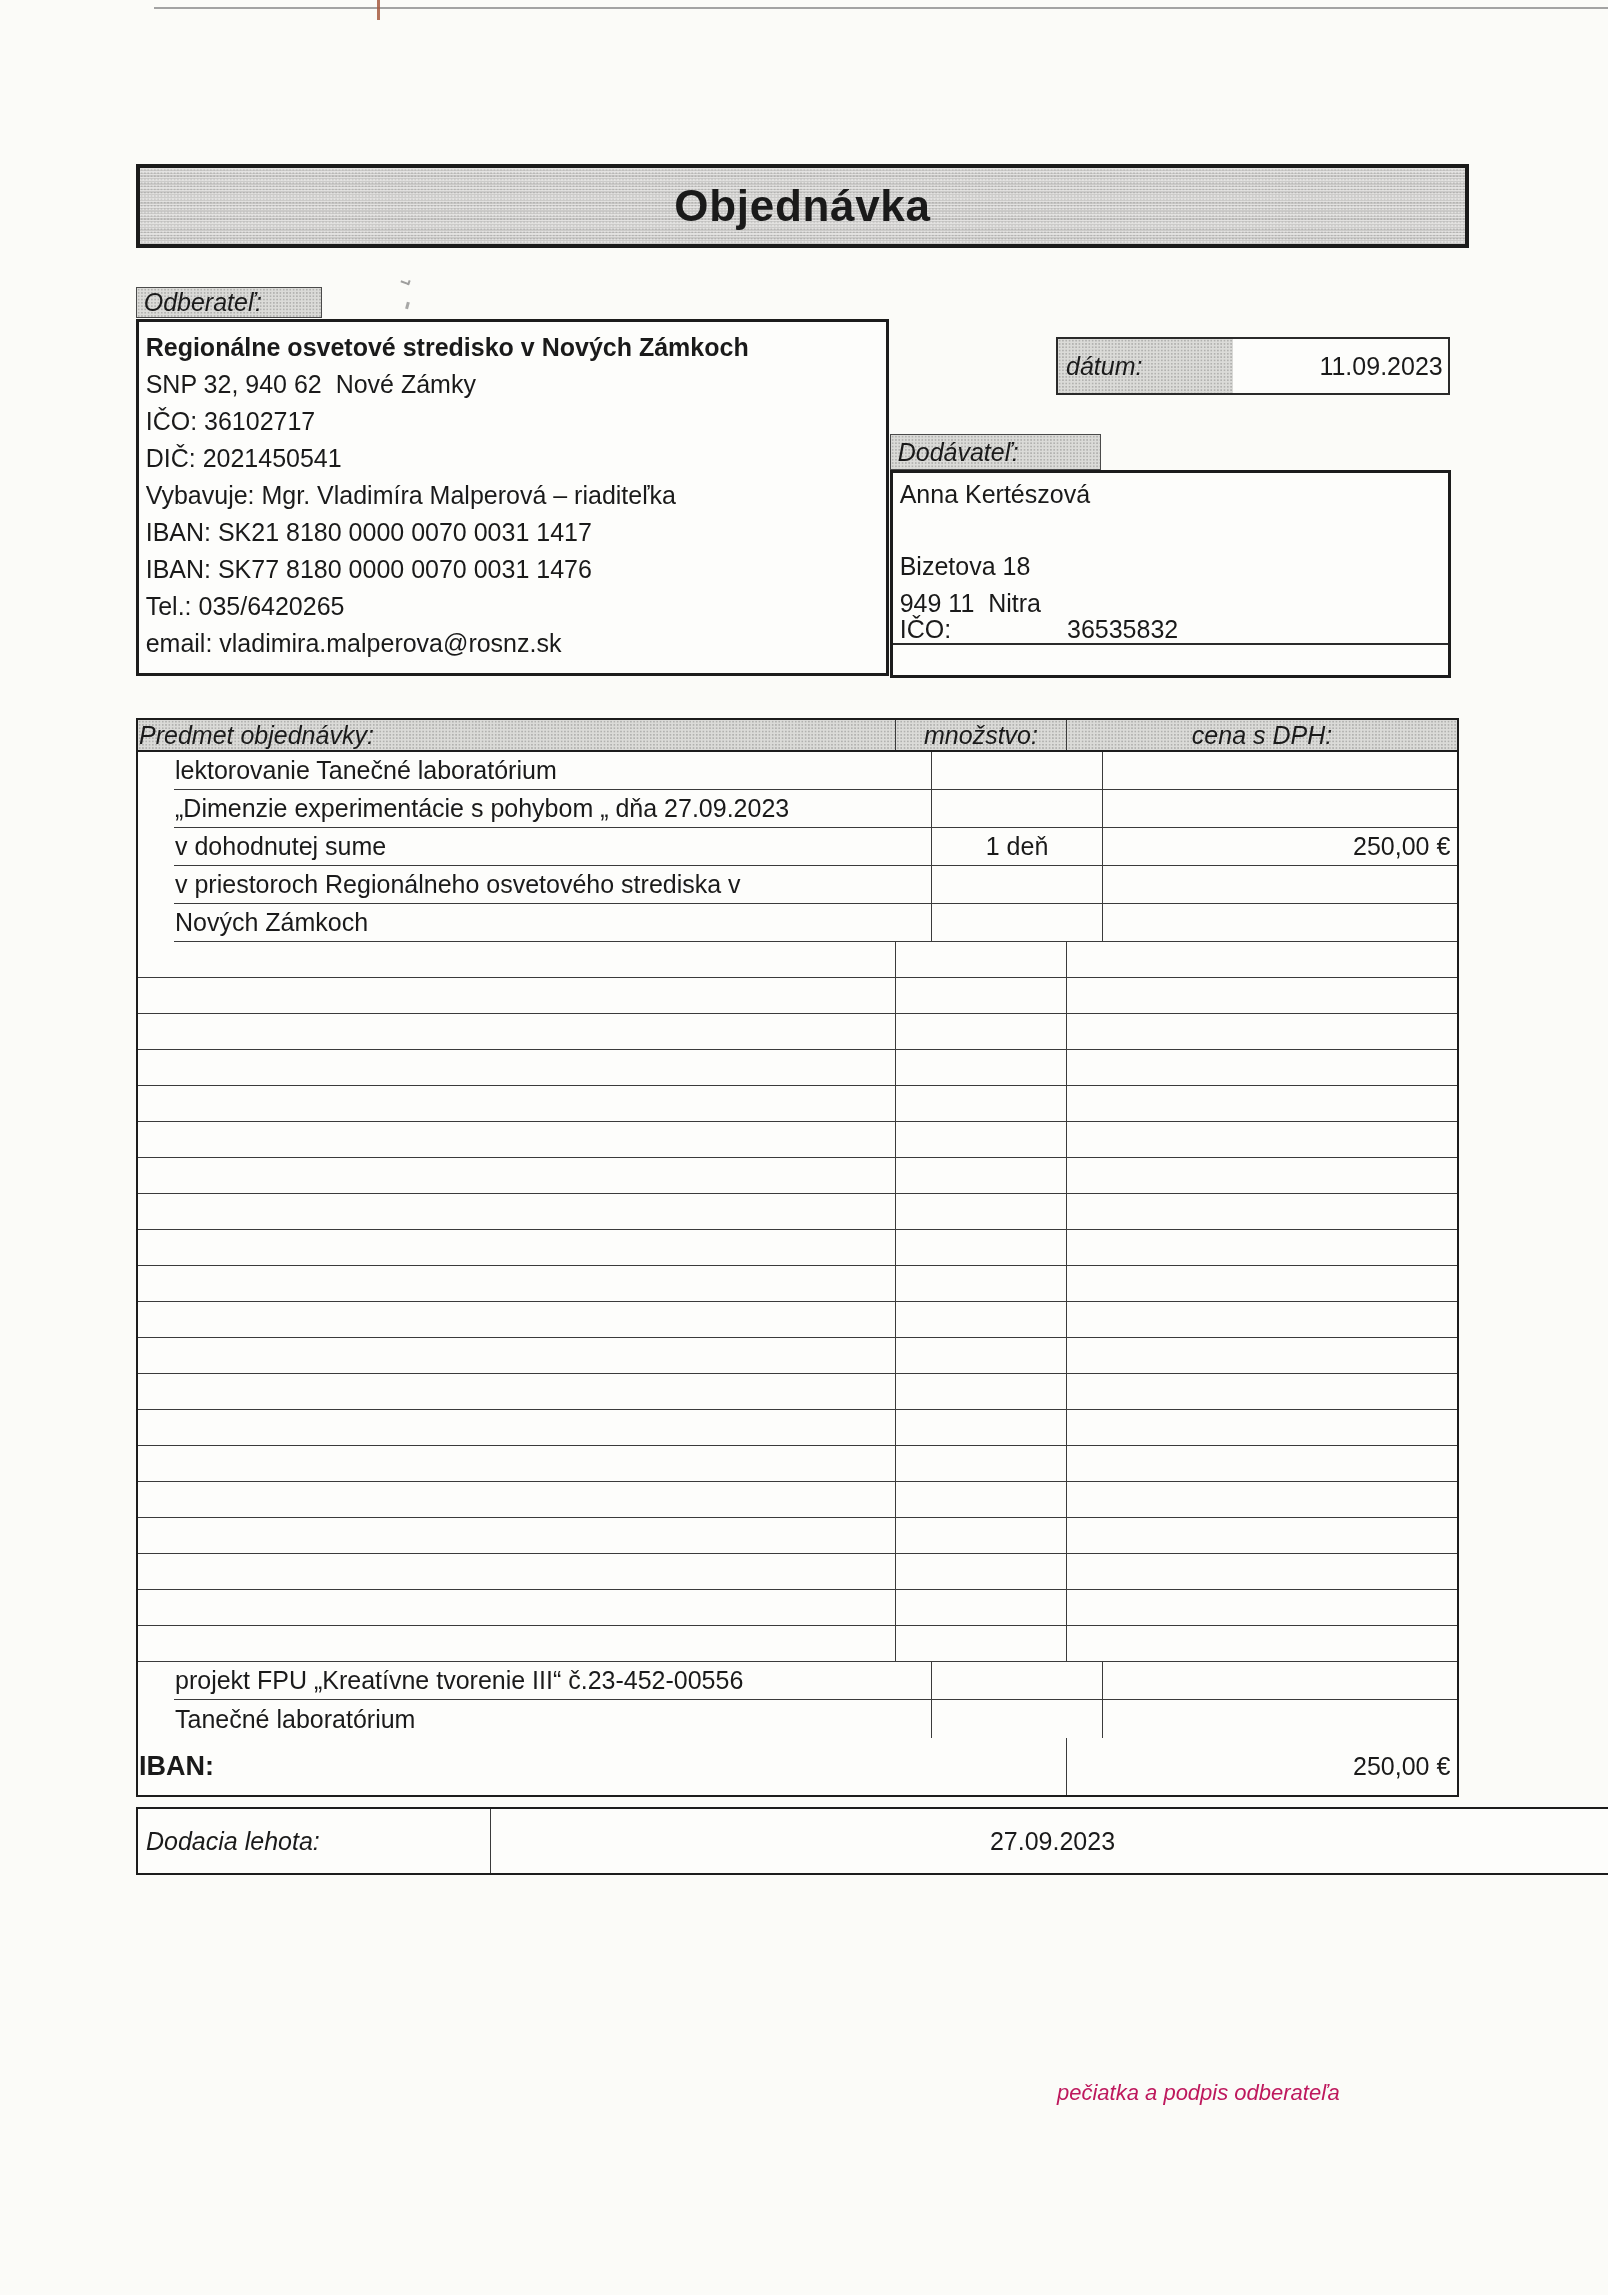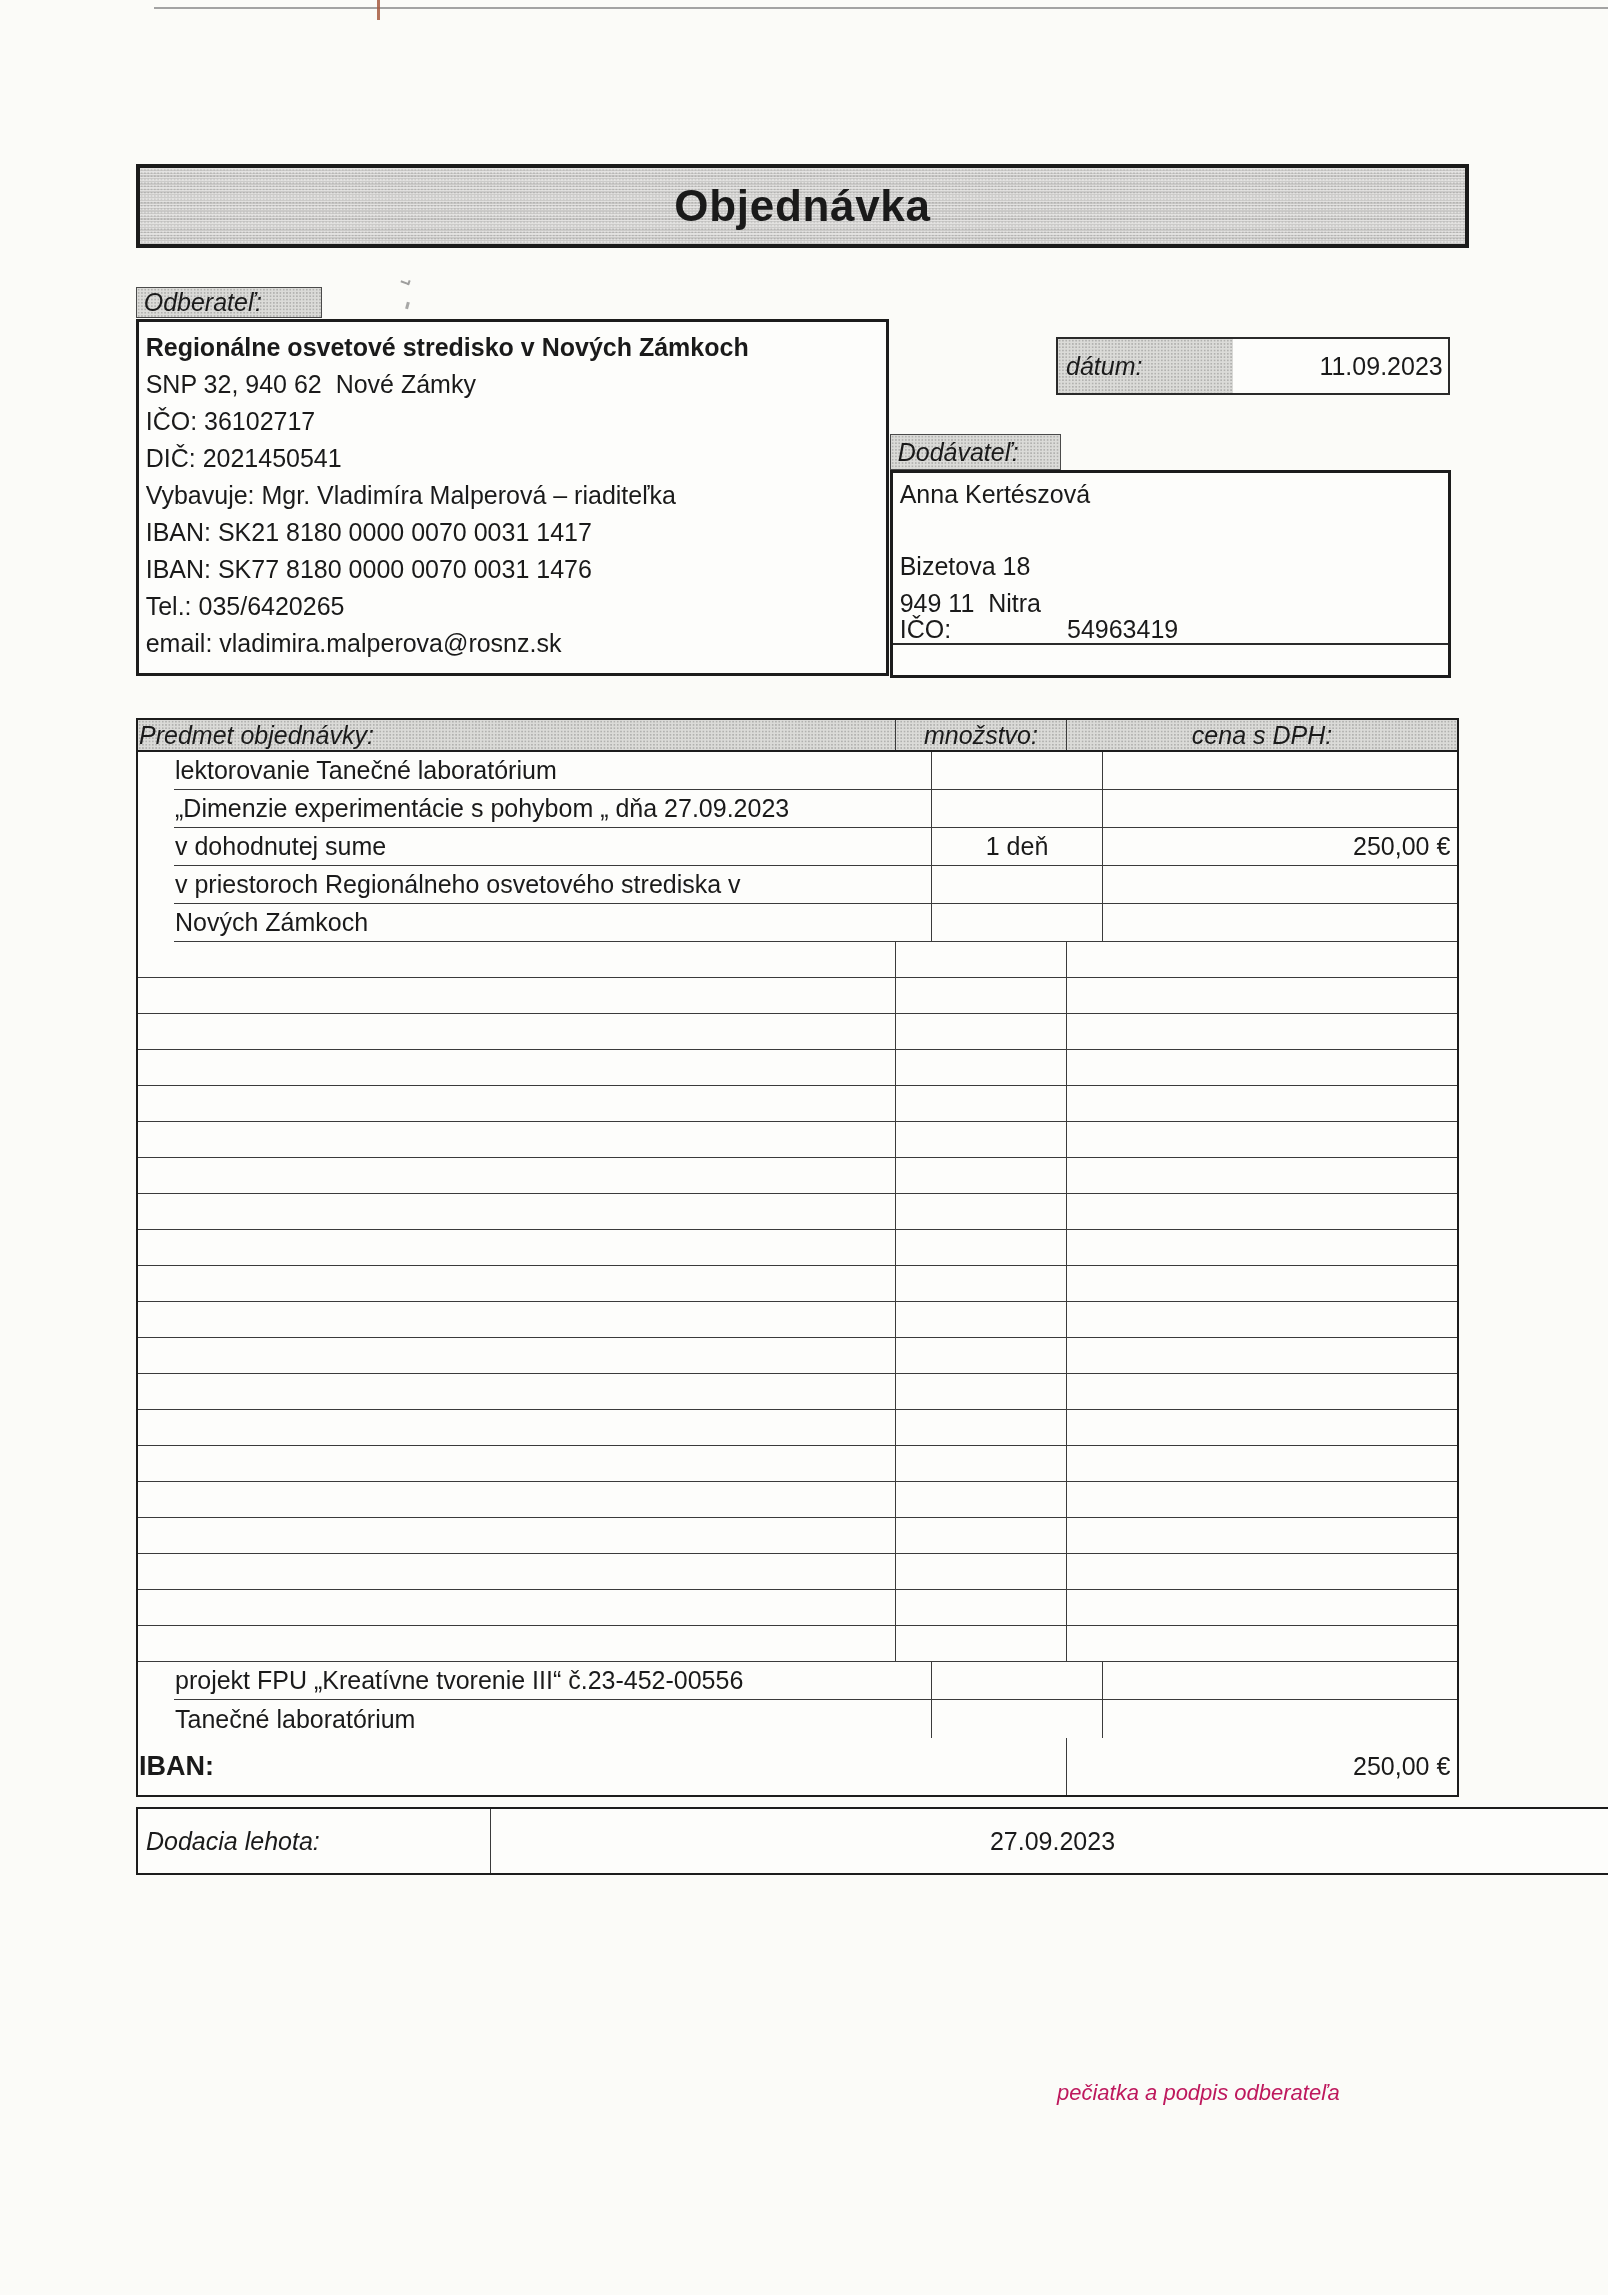--- a/index.html
+++ b/index.html
@@ -110,28 +110,28 @@
   <div class="txt">IBAN: SK77 8180 0000 0070 0031 1476</div>
   <div class="txt">Tel.: 035/6420265</div>
   <div class="txt">email: vladimira.malperova@rosnz.sk</div>
 </div>
 
 <div class="abs" id="date-box">
   <div class="dl halftone">dátum:</div>
   <div class="dv">11.09.2023</div>
 </div>
 
-<div class="abs halftone lbl" style="left:890px; top:434px; width:171px; height:36px;">Dodávateľ:</div>
+<div class="abs halftone lbl" style="left:890px; top:434px; width:211px; height:36px;">Dodávateľ:</div>
 
 <div class="abs box" id="supplier-box">
   <div class="line" style="top:6.7px;">Anna Kertészová</div>
   <div class="line" style="top:79px;">Bizetova 18</div>
   <div class="line" style="top:116px;">949 11  Nitra</div>
   <div class="line" style="top:142px;">IČO:</div>
-  <div class="line" style="top:142px; left:174px;">54963419</div>
+  <div class="line" style="top:142px; left:174px;">36535832</div>
   <div id="supplier-divider"></div>
 </div>
 
 <div class="abs" id="order-table">
   <div class="trow thead halftone">
     <div class="c1">Predmet objednávky:</div>
     <div class="c2">množstvo:</div>
     <div class="c3">cena s DPH:</div>
   </div>
   <div id="table-body">

